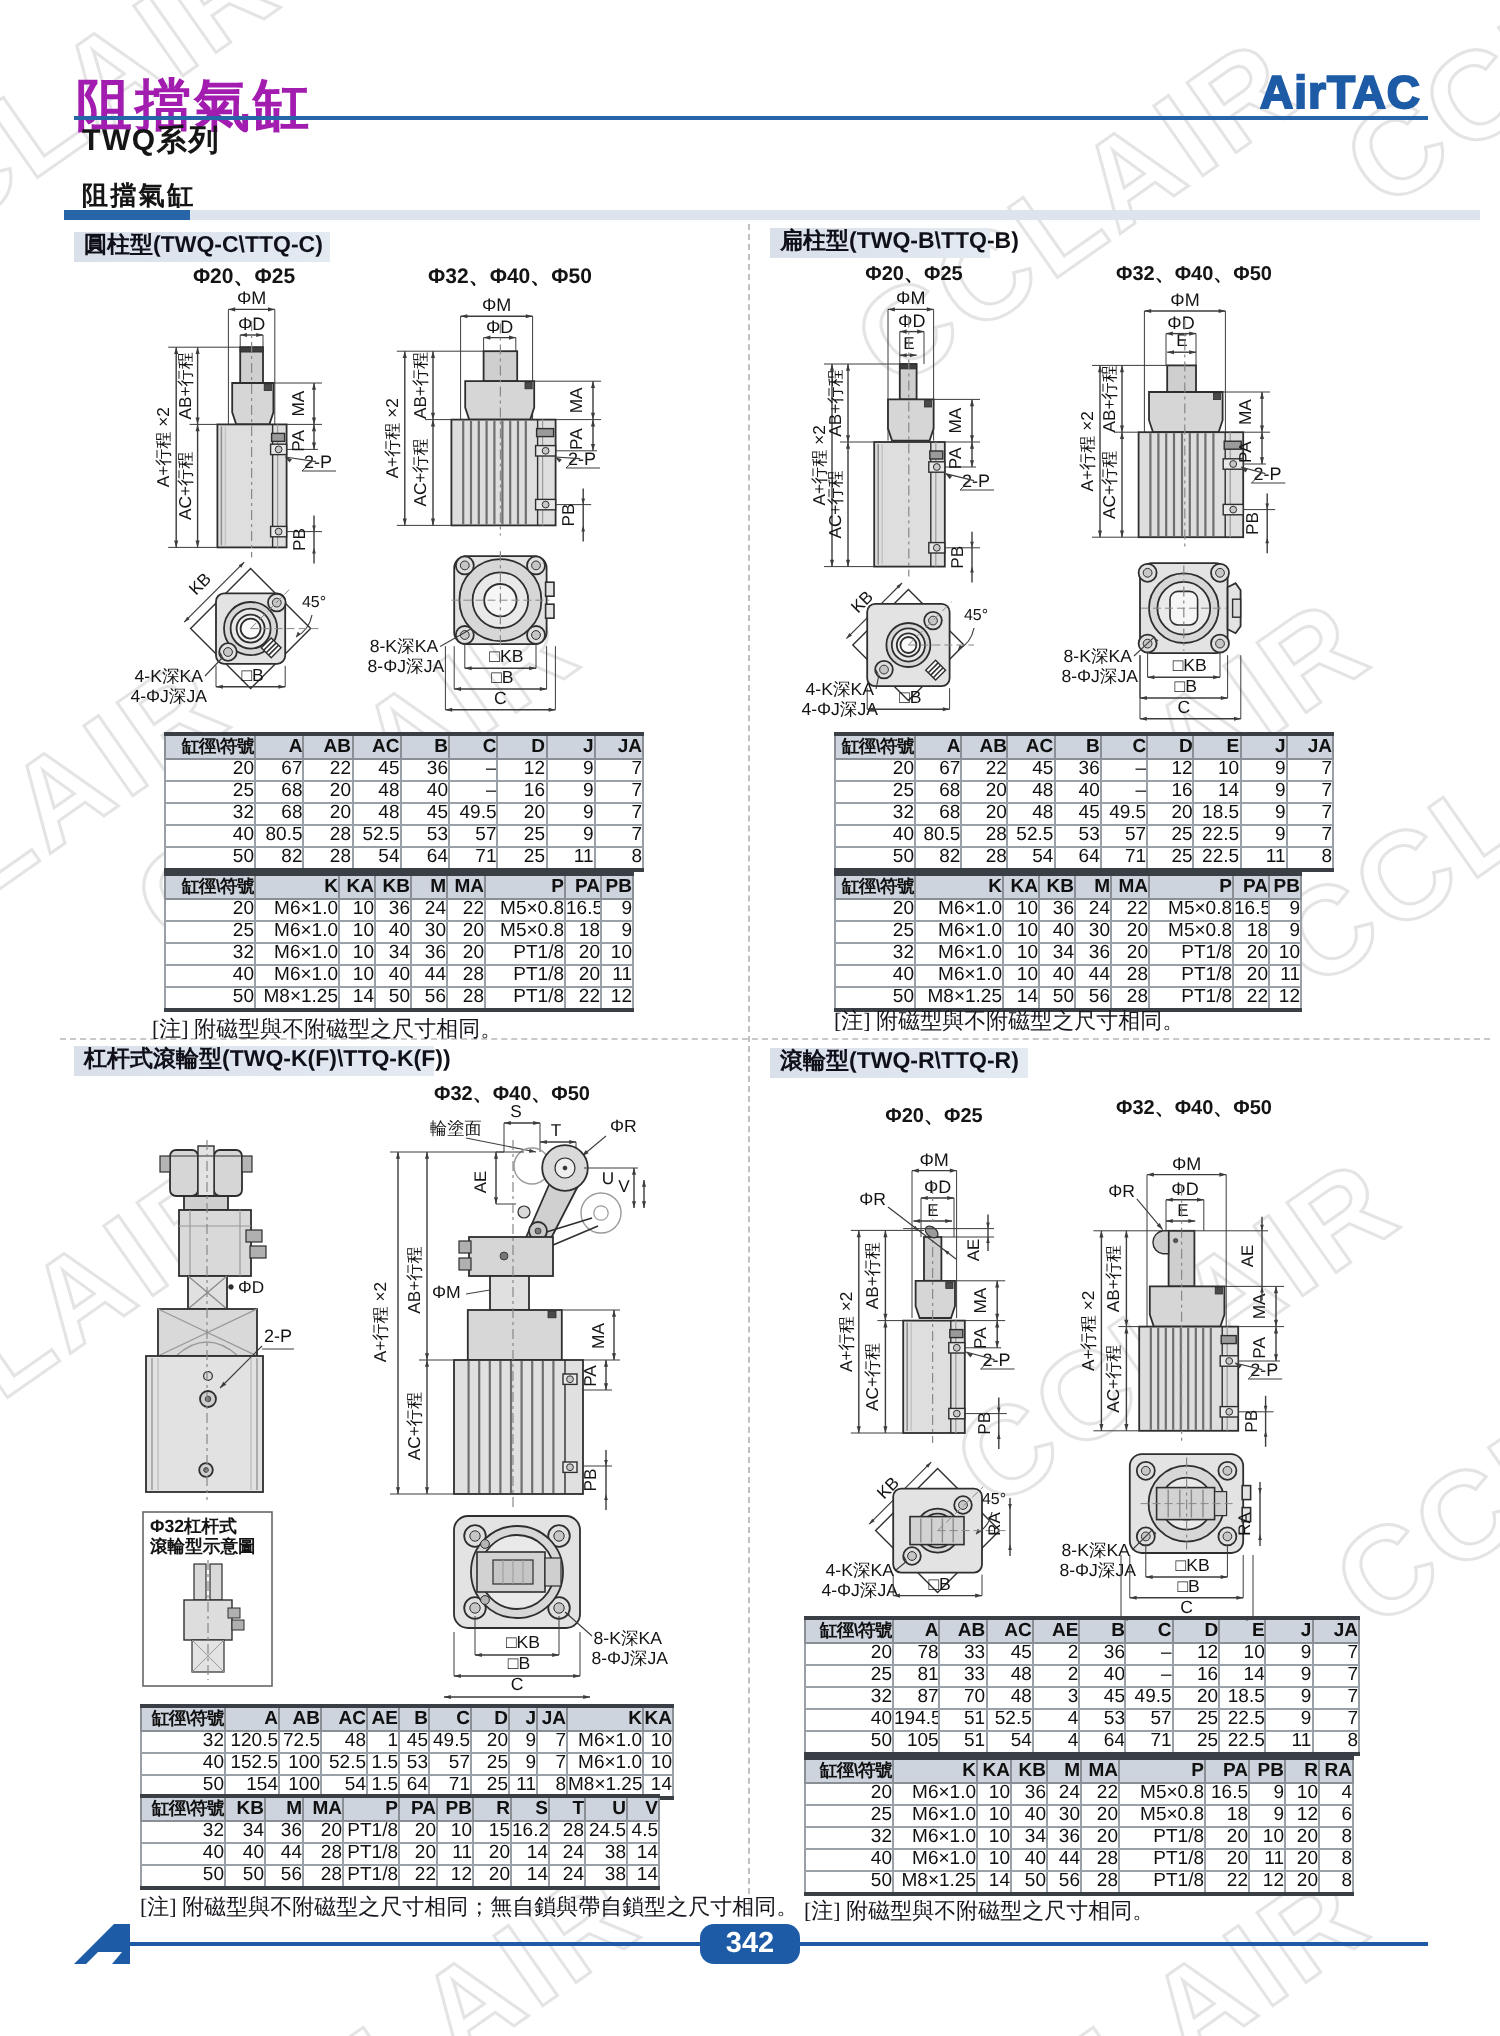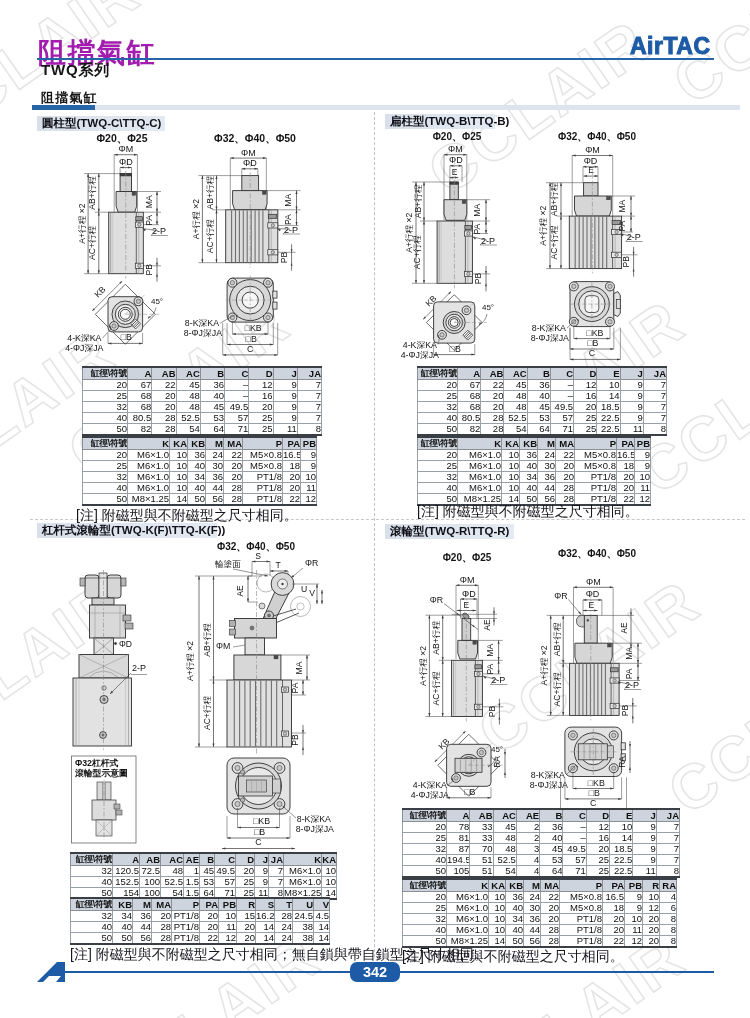--- a/index.html
+++ b/index.html
@@ -8,21 +8,21 @@
 .abs { position:absolute; }
 .wm { position:absolute; font-weight:bold; font-size:62px; color:rgba(255,255,255,0); -webkit-text-stroke:1.5px #e4e4e4; letter-spacing:3px; white-space:nowrap; z-index:0; transform-origin:0 0; }
 .sechead { position:absolute; z-index:1; height:15px; background:linear-gradient(to right,#d9e0ea,#e4eaf2); font-weight:bold; font-size:11.5px; color:#101018; line-height:15px; padding-left:5px; white-space:nowrap; }
 .sechead::before { content:""; }
 table.dt { border-collapse:collapse; table-layout:fixed; font-size:9.5px; color:#101010; text-align:right; z-index:1; }
 table.dt th, table.dt td { white-space:nowrap; overflow:hidden; padding:0; }
 table.dt th { background:#cdd4dd; font-weight:bold; border:1px solid #8a8f96; border-top:2px solid #3a3f46; height:11px; line-height:11px; }
 table.dt th:first-child { font-size:8.8px; letter-spacing:-0.3px; }
 table.dt td { border:1px solid #9aa0a7; height:10px; line-height:10px; background:#fff; }
 table.dt tr:last-child td { border-bottom:2px solid #3a3f46; }
-.note { position:absolute; font-size:14px; color:#15151d; white-space:nowrap; z-index:1; }
+.note { position:absolute; font-size:11px; color:#15151d; white-space:nowrap; z-index:1;font-family:Liberation Serif, serif; }
 </style>
 </head>
 <body>
 <div id="page">
 
   <div class="wm" style="left:-95px;top:100px;transform:rotate(-35deg);">CCLAIR</div>
   <div class="wm" style="left:415px;top:150px;transform:rotate(-35deg);">CCLAIR</div>
   <div class="wm" style="left:660px;top:60px;transform:rotate(-35deg);">CCLAIR</div>
   <div class="wm" style="left:-120px;top:460px;transform:rotate(-35deg);">CCLAIR</div>
   <div class="wm" style="left:55px;top:430px;transform:rotate(-35deg);">CCLAIR</div>

